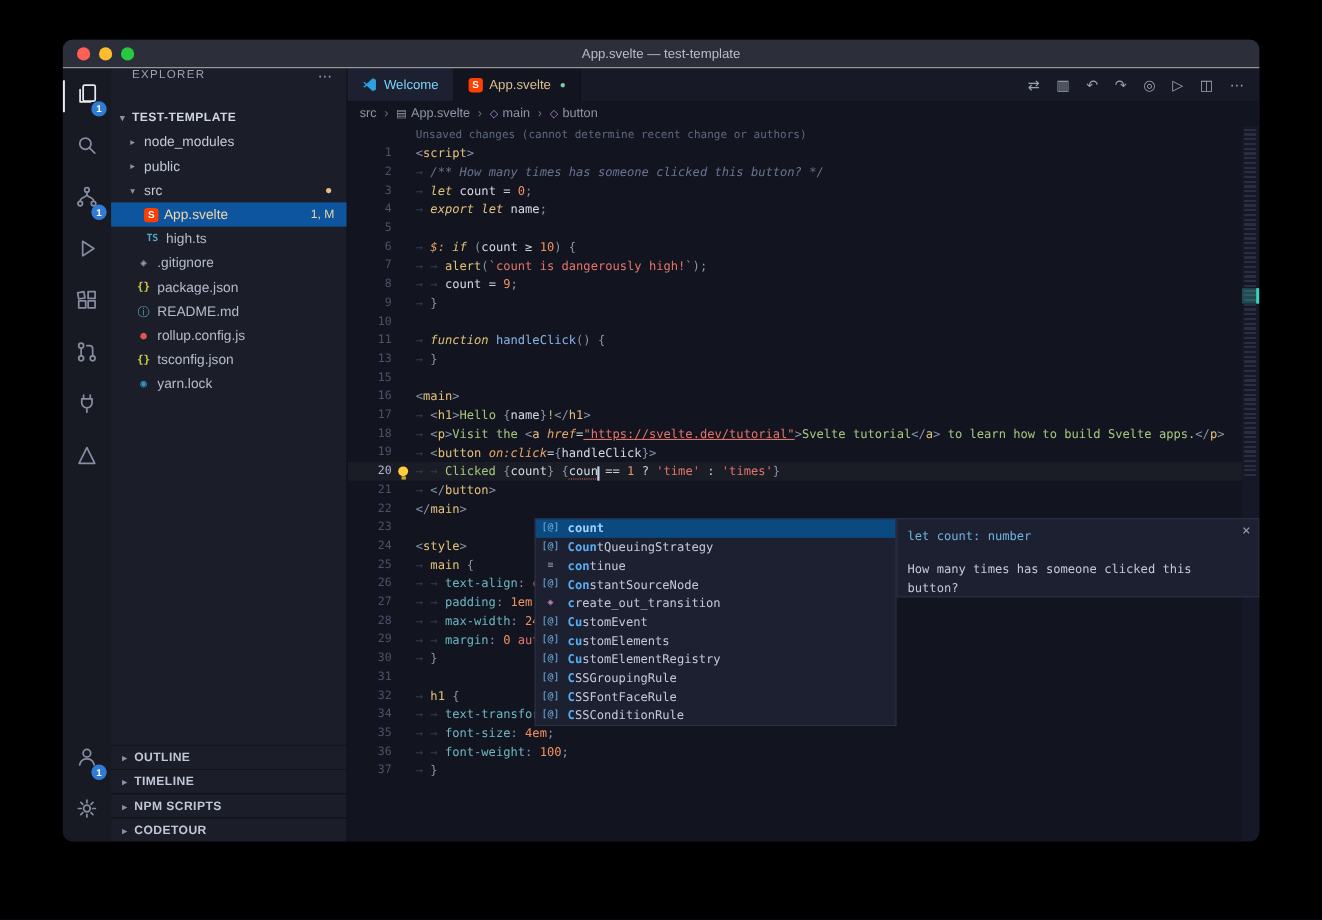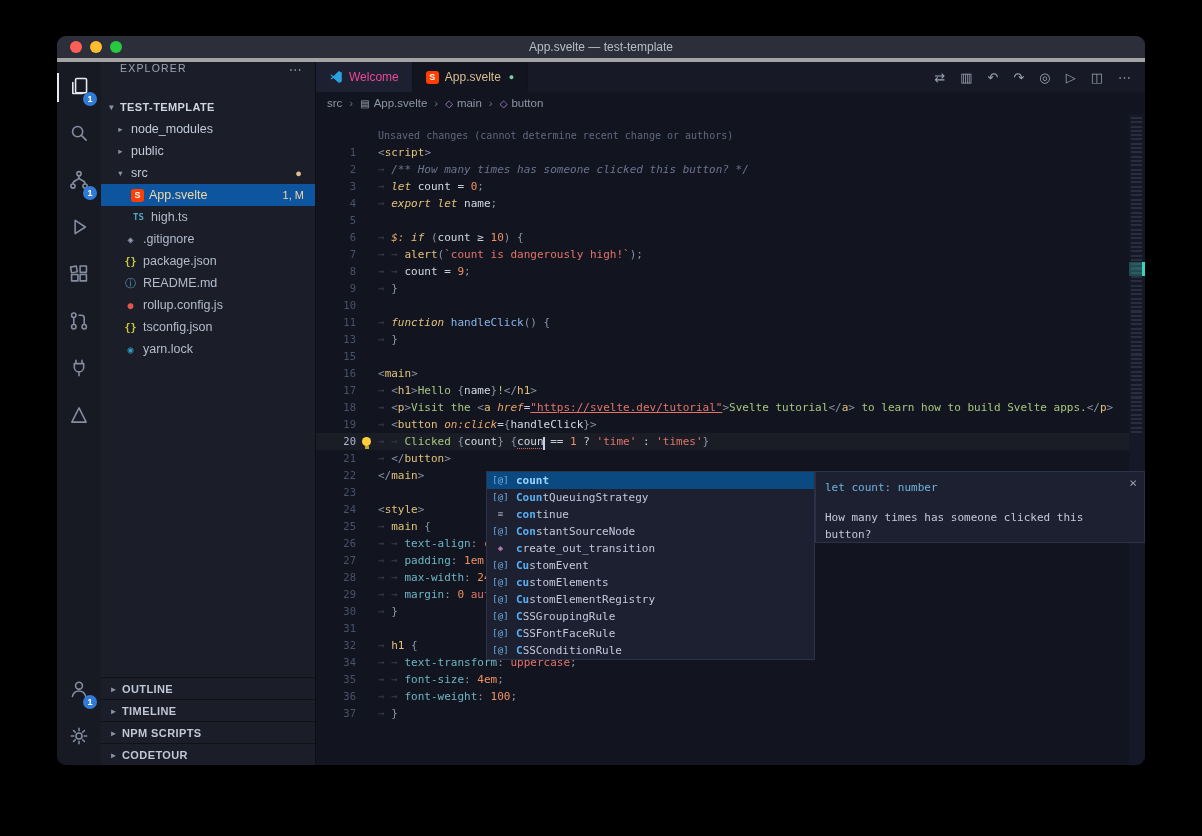--- a/index.html
+++ b/index.html
@@ -9,21 +9,21 @@
     background:#000; font-family:"Liberation Sans", sans-serif;
     -webkit-font-smoothing:antialiased;
   }
   .window{
     position:absolute; left:57px; top:36px; width:1088px; height:729px;
     border-radius:9px; overflow:hidden; background:#12151f;
     box-shadow:0 25px 70px rgba(0,0,0,.9); display:flex; flex-direction:column;
   }
   
   .titlebar{ height:26px; background:#2c2f3a; flex:0 0 auto; position:relative;
-    display:flex; align-items:center; border-bottom:4px solid #a3a3a3;}
+    display:flex; align-items:center; border-bottom:1px solid #a3a3a3;}
   .lights{ display:flex; gap:8px; padding-left:13px; z-index:2;}
   .light{ width:12px; height:12px; border-radius:50%; }
   .title{ position:absolute; left:0; right:0; text-align:center; font-size:12px; color:#b8bdcb;}
   
   .mainrow{ flex:1; display:flex; min-height:0; }
   
   .activitybar{ width:44px; background:#171923; display:flex; flex-direction:column; flex:0 0 auto; padding-top:2px;}
   .act-item{ width:44px; height:47px; display:flex; align-items:center; justify-content:center; position:relative; color:#868da0; cursor:pointer;}
   .act-item.active{ color:#e6eaf3; }
   .act-item.active::before{ content:""; position:absolute; left:0; top:9px; bottom:9px; width:2px; background:#e6eaf3; }
@@ -57,38 +57,38 @@
   .fi-info{ color:#519aba; font-size:11px;}
   .fi-rollup{ color:#e0564c; }
   .fi-yarn{ color:#2f9ac2; }
   .fi-git{ color:#97a0b5; }
   .sb-bottom{ margin-top:auto; flex:0 0 auto;}
   .sec-row{ height:22px; display:flex; align-items:center; gap:3px; padding-left:7px; border-top:1px solid rgba(0,0,0,.4);
     font-size:11px; font-weight:bold; letter-spacing:.4px; color:#c0c7d6; cursor:pointer;}
   
   .editor{ flex:1; min-width:0; display:flex; flex-direction:column; background:#12151f;}
   .tabbar{ height:30px; flex:0 0 auto; background:#171a26; display:flex; align-items:stretch;}
-  .tab{ display:flex; align-items:center; gap:6px; padding:0 13px; font-size:12px; color:#ec4899;
+  .tab{ display:flex; align-items:center; gap:6px; padding:0 13px; font-size:12px; color:#7dd3fc;
     background:#1c2030; border-right:1px solid #10121c; cursor:pointer;}
   .tab.active{ background:#12151f; color:#d9be90;}
   .tab svg{ width:14px; height:14px;}
   .mod-dot{ color:#7fcfa6; font-size:9px; margin-left:2px;}
   .ed-actions{ margin-left:auto; display:flex; align-items:center; gap:15px; padding:0 14px; color:#9aa1b2; font-size:13px;}
   .ed-actions span{ cursor:pointer; }
   .breadcrumbs{ height:22px; flex:0 0 auto; display:flex; align-items:center; gap:7px; padding-left:11px;
     font-size:11.5px; color:#8d95a6; background:#12151f;}
   .crumb{ display:flex; align-items:center; gap:4px; cursor:pointer;}
   .crumb .ci{ font-size:10px; }
   .ci-file{ color:#9aa2b4; }
   .ci-symbol{ color:#b180d7; }
   .crumb-sep{ color:#666e80; }
   
   .code-wrap{ flex:1; position:relative; overflow:hidden;
     font-family:"DejaVu Sans Mono",monospace; font-size:11px; line-height:17px;}
-  .lines{ position:absolute; left:0; top:13px; right:16px;}
+  .lines{ position:absolute; left:0; top:0; right:16px;}
   .line{ display:flex; height:17px; white-space:pre;}
   .line.current{ background:rgba(255,255,255,.035); }
   .ln{ width:40px; flex:0 0 auto; text-align:right; color:#49526b; font-size:10.5px;}
   .line.current .ln{ color:#b0b8d0; }
   .lmargin{ width:22px; flex:0 0 auto; position:relative;}
   .lcode{ flex:1; white-space:pre;}
   .blame-row{ height:17px; display:flex;}
   .blame-text{ margin-left:62px; font-size:10px; color:#5f6880; line-height:17px; font-family:"DejaVu Sans Mono",monospace;}
   .bulb{ position:absolute; left:6px; top:4px; width:9px; height:9px; background:#ffce3a; border-radius:50%; cursor:pointer;}
   .bulb::after{ content:""; position:absolute; left:2.5px; top:8.5px; width:4px; height:3px; background:#c9a22f;}

